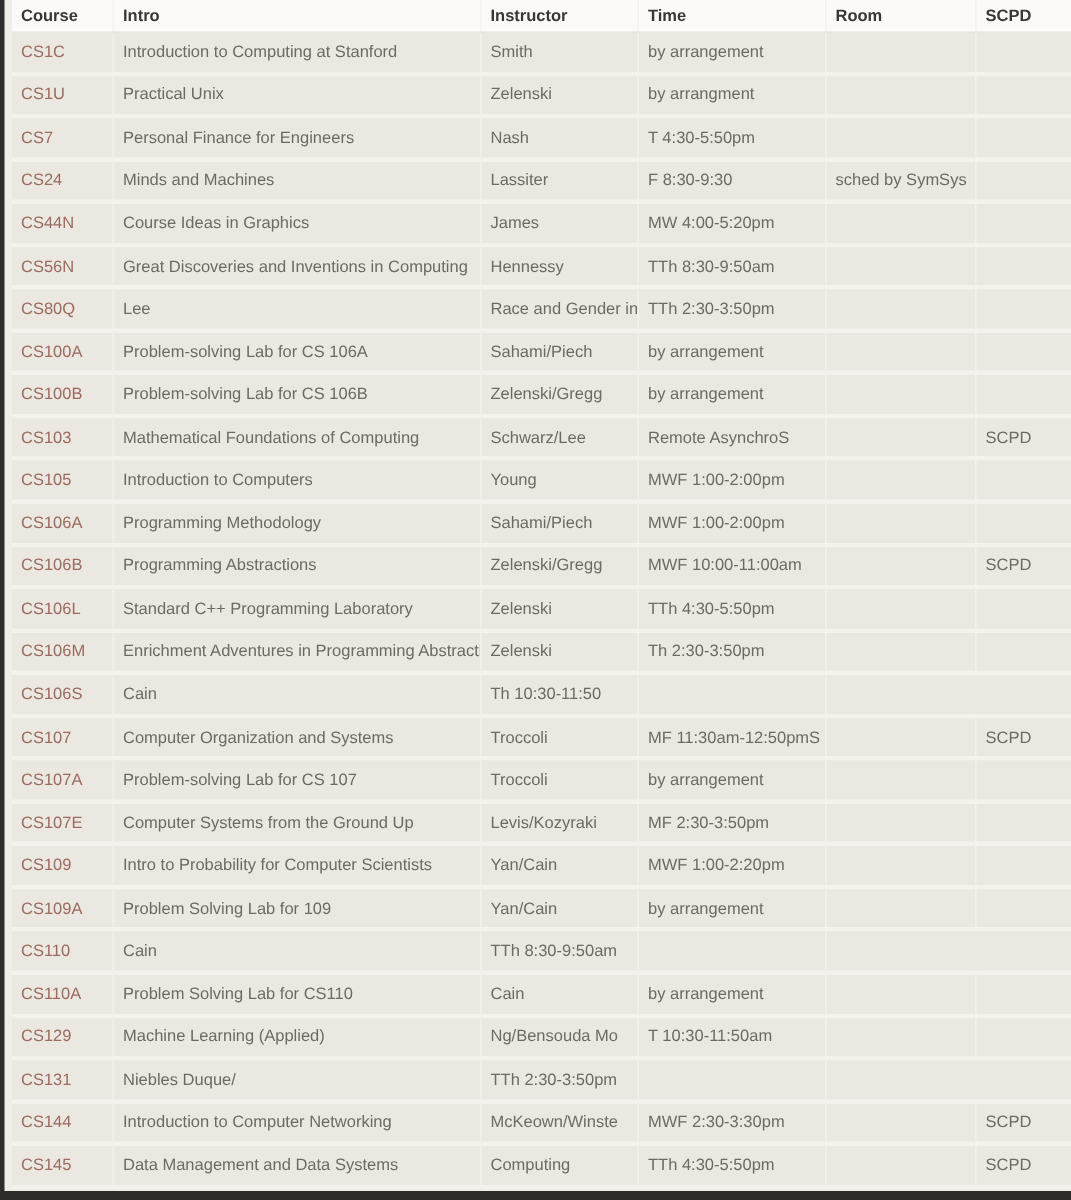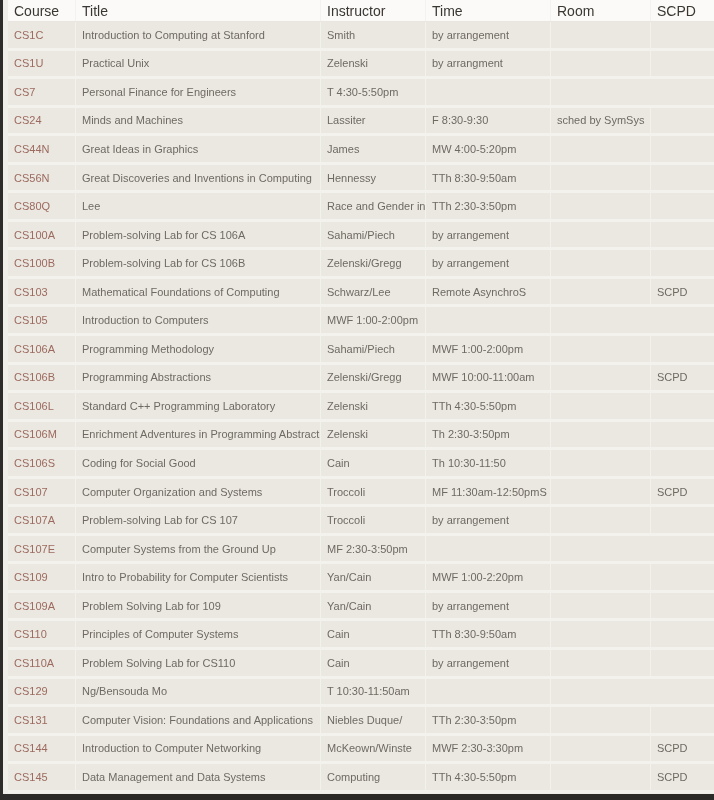--- a/index.html
+++ b/index.html
@@ -35,21 +35,21 @@
   .grid-row{
     display:grid;
     grid-template-columns:67px 245px 105px 125px 100px 1fr;
   }
   .thead{
     background:var(--header-bg);
     height:22px;
     border-bottom:1px solid var(--header-sep);
   }
   .thead .cell{
-    font-size:14px;font-weight:normal;color:var(--header-text);
+    font-size:11px;font-weight:bold;color:var(--header-text);
     display:flex;align-items:center;padding-left:6px;
     border-left:1px solid rgba(0,0,0,0.03);
   }
   .thead .cell:first-child{border-left:none;}
   .row{
     background:var(--row-bg);
     height:28.55px;
     border-bottom:3px solid var(--row-gap);
   }
   .row .cell{
@@ -62,21 +62,21 @@
   .row .cell.course{color:var(--course-link);cursor:pointer;}
 </style>
 </head>
 <body>
 
 <div class="left-border"></div>
 
 <div class="table">
   <div class="grid-row thead">
       <div class="cell">Course</div>
-      <div class="cell">Title</div>
+      <div class="cell">Intro</div>
       <div class="cell">Instructor</div>
       <div class="cell">Time</div>
       <div class="cell">Room</div>
       <div class="cell">SCPD</div>
     </div>
   <div>
       <div class="grid-row row">
         <div class="cell course">CS1C</div>
         <div class="cell">Introduction to Computing at Stanford</div>
         <div class="cell">Smith</div>
@@ -88,35 +88,36 @@
         <div class="cell course">CS1U</div>
         <div class="cell">Practical Unix</div>
         <div class="cell">Zelenski</div>
         <div class="cell">by arrangment</div>
         <div class="cell"></div>
         <div class="cell"></div>
       </div>
       <div class="grid-row row">
         <div class="cell course">CS7</div>
         <div class="cell">Personal Finance for Engineers</div>
+        <div class="cell">Nash</div>
         <div class="cell">T 4:30-5:50pm</div>
         <div class="cell"></div>
         <div class="cell"></div>
       </div>
       <div class="grid-row row">
         <div class="cell course">CS24</div>
         <div class="cell">Minds and Machines</div>
         <div class="cell">Lassiter</div>
         <div class="cell">F 8:30-9:30</div>
         <div class="cell">sched by SymSys</div>
         <div class="cell"></div>
       </div>
       <div class="grid-row row">
         <div class="cell course">CS44N</div>
-        <div class="cell">Great Ideas in Graphics</div>
+        <div class="cell">Course Ideas in Graphics</div>
         <div class="cell">James</div>
         <div class="cell">MW 4:00-5:20pm</div>
         <div class="cell"></div>
         <div class="cell"></div>
       </div>
       <div class="grid-row row">
         <div class="cell course">CS56N</div>
         <div class="cell">Great Discoveries and Inventions in Computing</div>
         <div class="cell">Hennessy</div>
         <div class="cell">TTh 8:30-9:50am</div>
@@ -151,20 +152,21 @@
         <div class="cell course">CS103</div>
         <div class="cell">Mathematical Foundations of Computing</div>
         <div class="cell">Schwarz/Lee</div>
         <div class="cell">Remote AsynchroS</div>
         <div class="cell"></div>
         <div class="cell">SCPD</div>
       </div>
       <div class="grid-row row">
         <div class="cell course">CS105</div>
         <div class="cell">Introduction to Computers</div>
+        <div class="cell">Young</div>
         <div class="cell">MWF 1:00-2:00pm</div>
         <div class="cell"></div>
         <div class="cell"></div>
       </div>
       <div class="grid-row row">
         <div class="cell course">CS106A</div>
         <div class="cell">Programming Methodology</div>
         <div class="cell">Sahami/Piech</div>
         <div class="cell">MWF 1:00-2:00pm</div>
         <div class="cell"></div>
@@ -189,21 +191,20 @@
       <div class="grid-row row">
         <div class="cell course">CS106M</div>
         <div class="cell">Enrichment Adventures in Programming Abstractions</div>
         <div class="cell">Zelenski</div>
         <div class="cell">Th 2:30-3:50pm</div>
         <div class="cell"></div>
         <div class="cell"></div>
       </div>
       <div class="grid-row row">
         <div class="cell course">CS106S</div>
-        <div class="cell">Coding for Social Good</div>
         <div class="cell">Cain</div>
         <div class="cell">Th 10:30-11:50</div>
         <div class="cell"></div>
         <div class="cell"></div>
       </div>
       <div class="grid-row row">
         <div class="cell course">CS107</div>
         <div class="cell">Computer Organization and Systems</div>
         <div class="cell">Troccoli</div>
         <div class="cell">MF 11:30am-12:50pmS</div>
@@ -214,20 +215,21 @@
         <div class="cell course">CS107A</div>
         <div class="cell">Problem-solving Lab for CS 107</div>
         <div class="cell">Troccoli</div>
         <div class="cell">by arrangement</div>
         <div class="cell"></div>
         <div class="cell"></div>
       </div>
       <div class="grid-row row">
         <div class="cell course">CS107E</div>
         <div class="cell">Computer Systems from the Ground Up</div>
+        <div class="cell">Levis/Kozyraki</div>
         <div class="cell">MF 2:30-3:50pm</div>
         <div class="cell"></div>
         <div class="cell"></div>
       </div>
       <div class="grid-row row">
         <div class="cell course">CS109</div>
         <div class="cell">Intro to Probability for Computer Scientists</div>
         <div class="cell">Yan/Cain</div>
         <div class="cell">MWF 1:00-2:20pm</div>
         <div class="cell"></div>
@@ -236,44 +238,43 @@
       <div class="grid-row row">
         <div class="cell course">CS109A</div>
         <div class="cell">Problem Solving Lab for 109</div>
         <div class="cell">Yan/Cain</div>
         <div class="cell">by arrangement</div>
         <div class="cell"></div>
         <div class="cell"></div>
       </div>
       <div class="grid-row row">
         <div class="cell course">CS110</div>
-        <div class="cell">Principles of Computer Systems</div>
         <div class="cell">Cain</div>
         <div class="cell">TTh 8:30-9:50am</div>
         <div class="cell"></div>
         <div class="cell"></div>
       </div>
       <div class="grid-row row">
         <div class="cell course">CS110A</div>
         <div class="cell">Problem Solving Lab for CS110</div>
         <div class="cell">Cain</div>
         <div class="cell">by arrangement</div>
         <div class="cell"></div>
         <div class="cell"></div>
       </div>
       <div class="grid-row row">
         <div class="cell course">CS129</div>
+        <div class="cell">Machine Learning (Applied)</div>
         <div class="cell">Ng/Bensouda Mo</div>
         <div class="cell">T 10:30-11:50am</div>
         <div class="cell"></div>
         <div class="cell"></div>
       </div>
       <div class="grid-row row">
         <div class="cell course">CS131</div>
-        <div class="cell">Computer Vision: Foundations and Applications</div>
         <div class="cell">Niebles Duque/</div>
         <div class="cell">TTh 2:30-3:50pm</div>
         <div class="cell"></div>
         <div class="cell"></div>
       </div>
       <div class="grid-row row">
         <div class="cell course">CS144</div>
         <div class="cell">Introduction to Computer Networking</div>
         <div class="cell">McKeown/Winste</div>
         <div class="cell">MWF 2:30-3:30pm</div>

